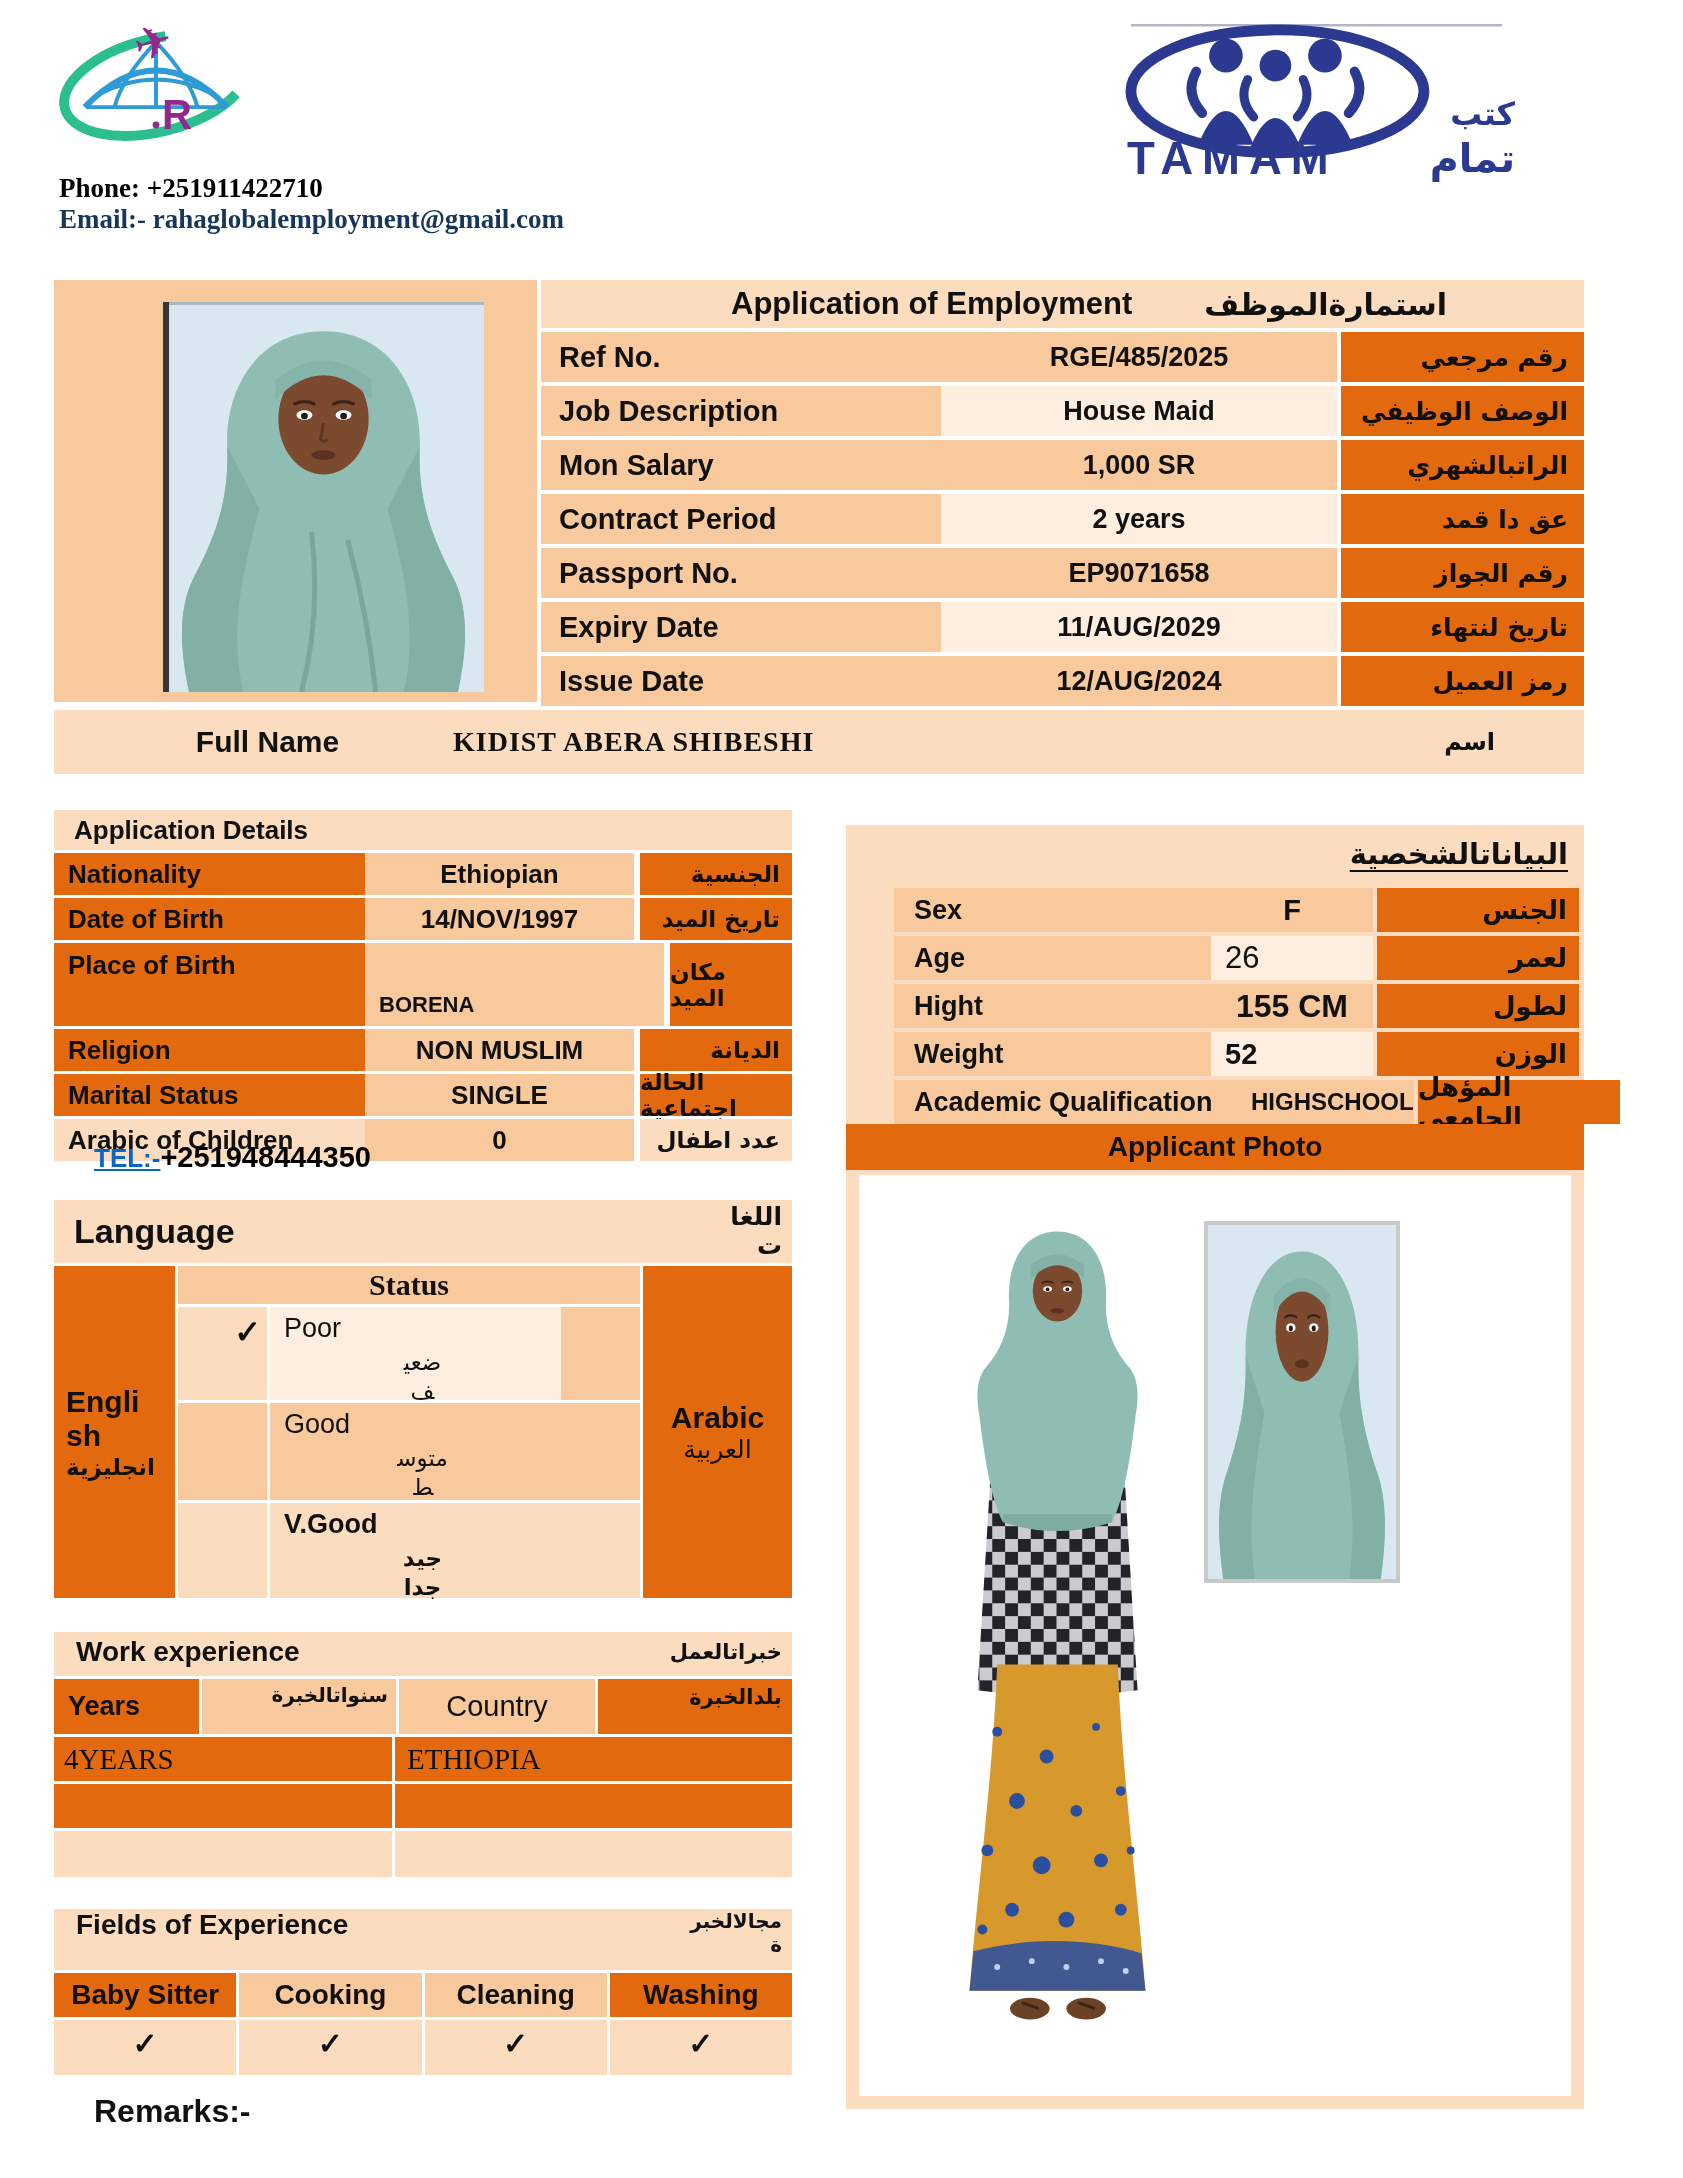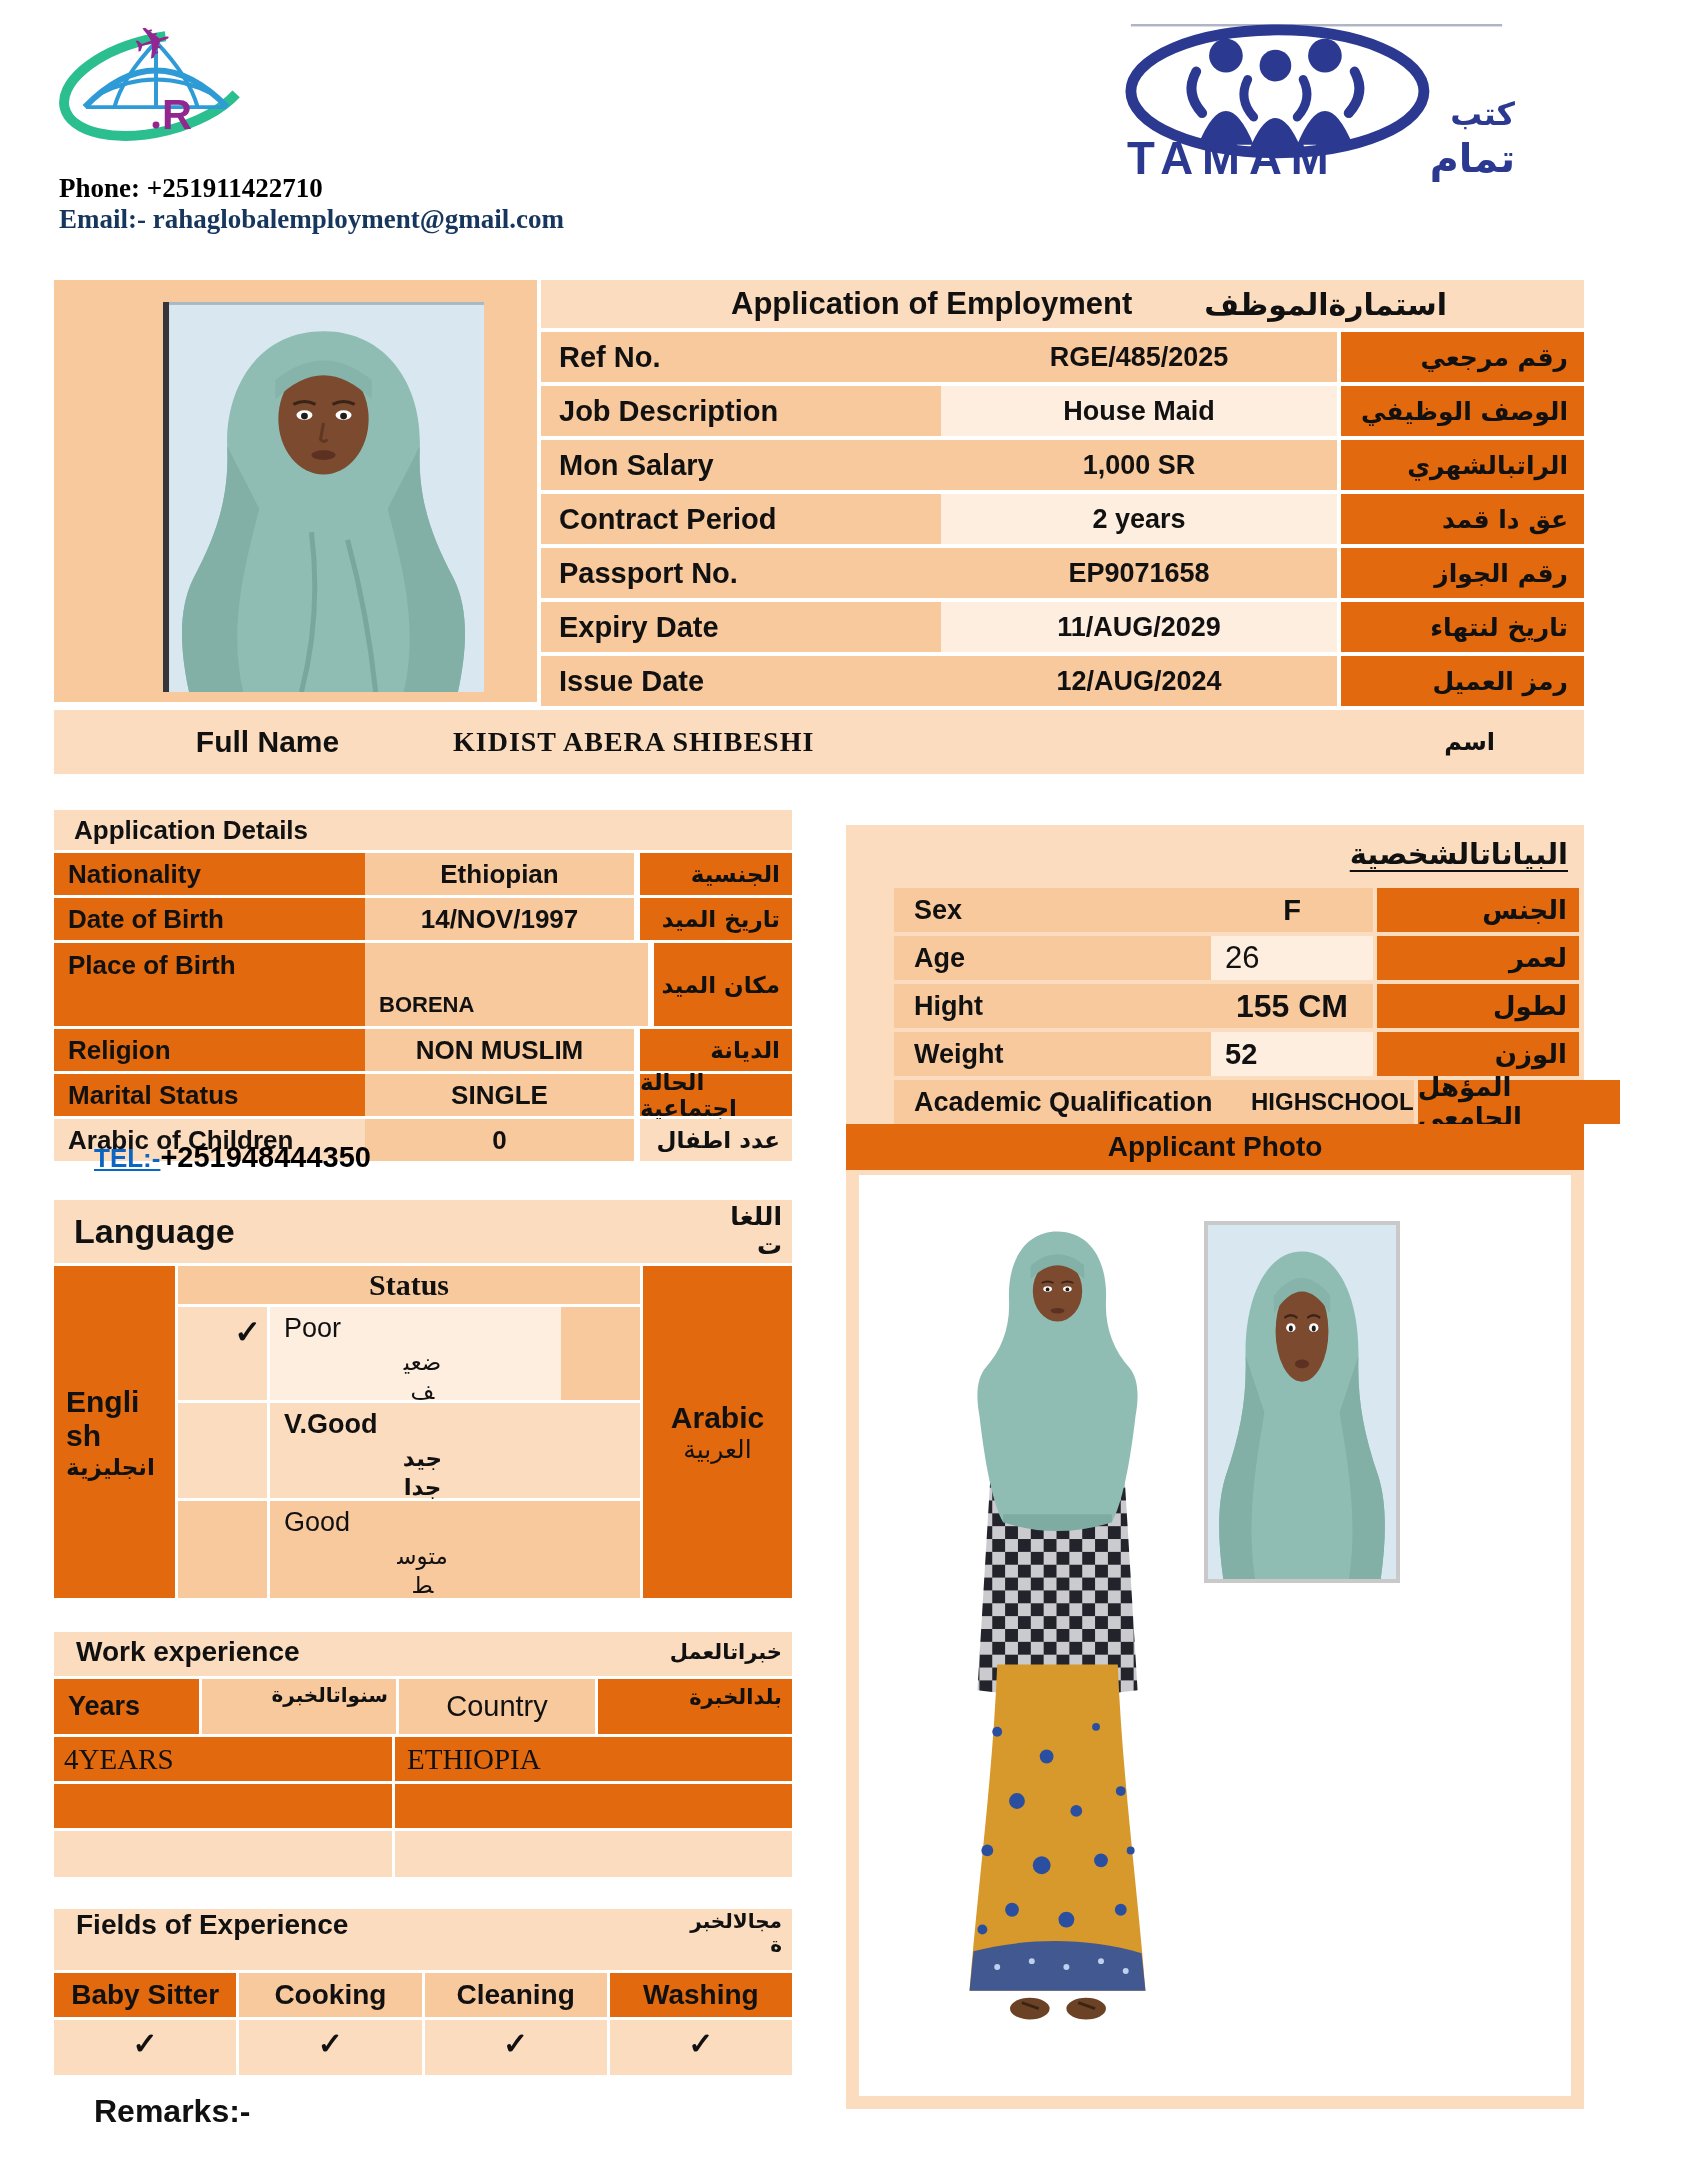--- a/index.html
+++ b/index.html
@@ -43,21 +43,21 @@
   .app-details{left:54px;top:810px;width:738px;}
   .ad-header{height:40px;background:#FBDCBF;display:flex;align-items:center;padding-left:20px;
              font-weight:bold;font-size:26px;}
   .ad-row{margin-top:3px;height:42px;display:flex;}
   .ad-row.tall{height:83px;}
   .ad-label{width:297px;background:#E2690D;display:flex;align-items:center;padding-left:14px;
             font-weight:bold;font-size:26px;flex:none;}
   .tall .ad-label{align-items:flex-start;padding-top:7px;}
   .ad-value{width:269px;background:#F9C99E;display:flex;align-items:center;justify-content:center;
             font-weight:bold;font-size:26px;flex:none;}
-  .tall .ad-value{align-items:flex-end;justify-content:flex-start;padding:0 0 8px 14px;font-size:22px;}
+  .tall .ad-value{align-items:flex-end;justify-content:flex-start;padding:0 16px 8px 14px;font-size:22px;}
   .ad-arc{flex:1;margin-left:6px;background:#E2690D;display:flex;align-items:center;justify-content:flex-end;
           padding-right:12px;font-weight:bold;font-size:23px;}
   .ad-row.light .ad-label,.ad-row.light .ad-arc{background:#FBDCBF;}
   .tel-line{left:94px;top:1141px;font-size:29px;}
   .tel-link{color:#0A66C2;text-decoration:underline;font-weight:bold;font-size:26px;}
   .tel-num{font-weight:bold;color:#000;}
 
   
   .language{left:54px;top:1200px;width:738px;}
   .lang-header{height:63px;background:#FBDCBF;display:flex;align-items:center;justify-content:space-between;
@@ -333,33 +333,33 @@
       <div class="lang-mid">
         <div class="status-h">Status</div>
         <div class="lang-row row-poor">
           <div class="lr-check">✓</div>
           <div class="lr-text">
             <span class="en">Poor</span>
             <span class="aword ar">ضعيف</span>
           </div>
           <div class="lr-fill"></div>
         </div>
+        <div class="lang-row row-good">
+          <div class="lr-check"></div>
+          <div class="lr-text">
+            <span class="en">Good</span>
+            <span class="aword ar">متوسط</span>
+          </div>
+          <div class="lr-fill"></div>
+        </div>
         <div class="lang-row row-vgood">
           <div class="lr-check"></div>
           <div class="lr-text">
             <span class="en">V.Good</span>
             <span class="aword ar">جيد جدا</span>
-          </div>
-          <div class="lr-fill"></div>
-        </div>
-        <div class="lang-row row-good">
-          <div class="lr-check"></div>
-          <div class="lr-text">
-            <span class="en">Good</span>
-            <span class="aword ar">متوسط</span>
           </div>
           <div class="lr-fill"></div>
         </div>
       </div>
       <div class="lang-ar-col">
         <span class="en">Arabic</span>
         <span class="ar">العربية</span>
       </div>
     </div>
   </div>

